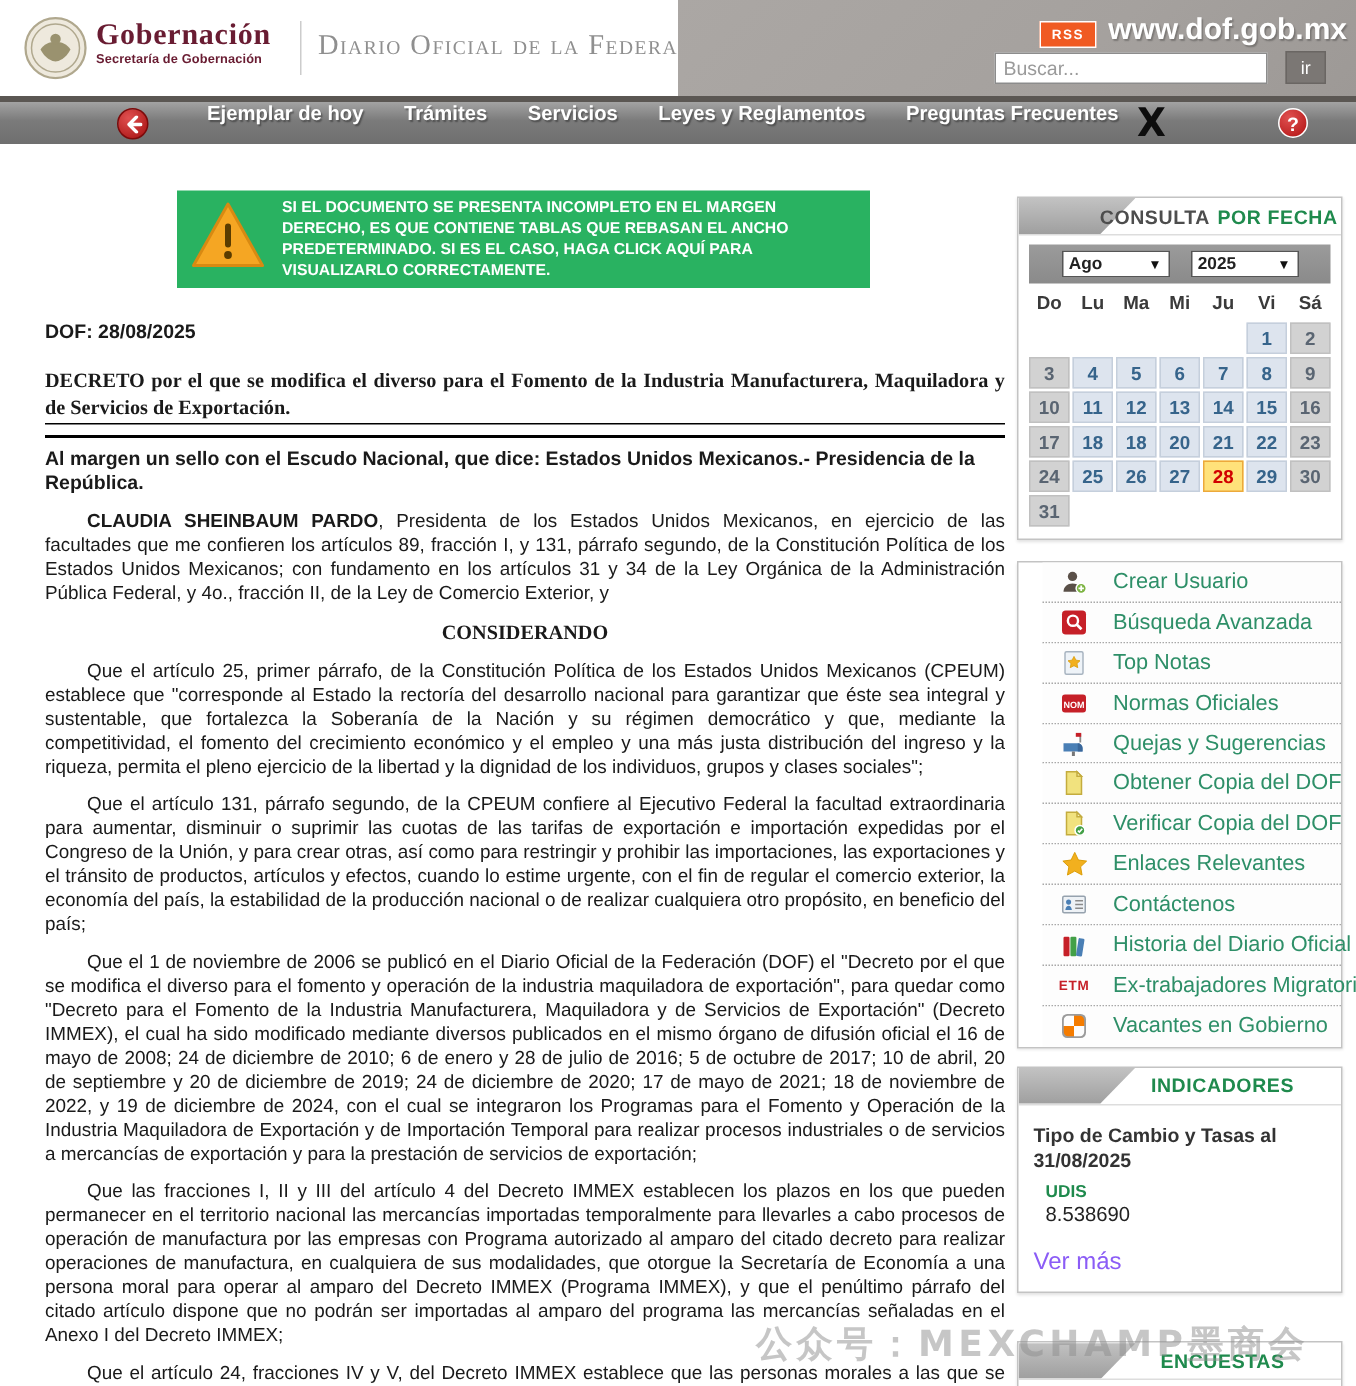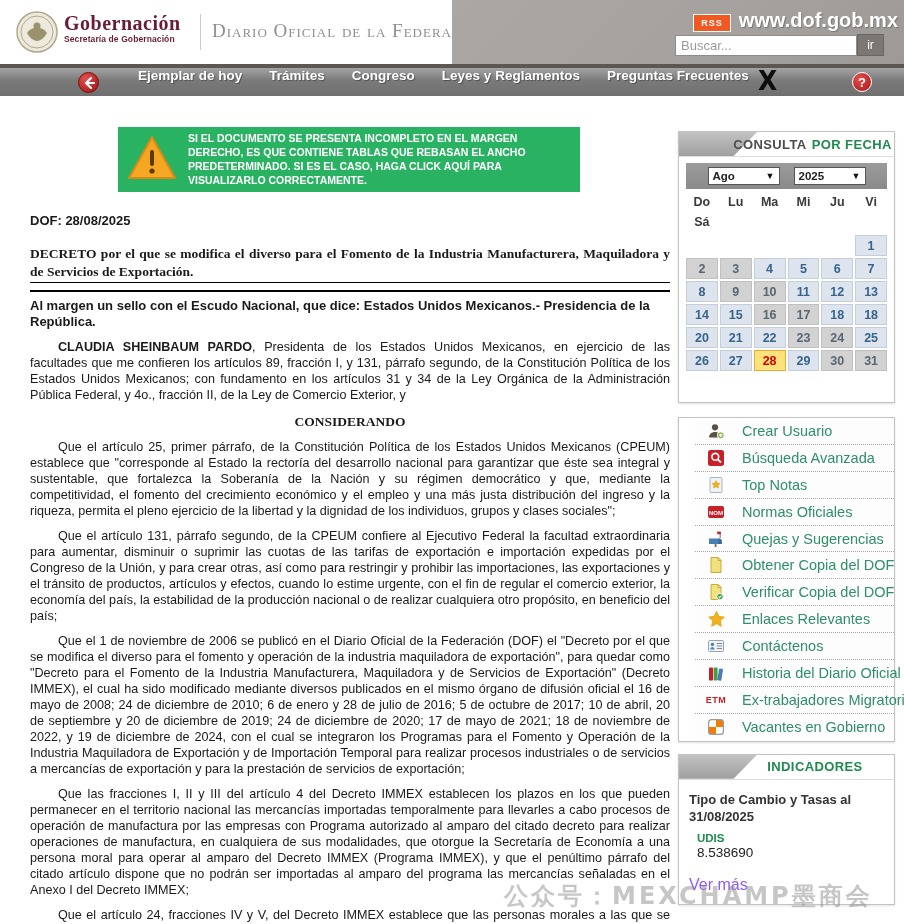--- a/index.html
+++ b/index.html
@@ -12,21 +12,21 @@
   .seal { position:absolute; left:16px; top:11px; width:42px; height:42px; }
   .brand-block { position:absolute; left:64px; top:13px; cursor:pointer; }
   .brand { font-family:"Liberation Serif", serif; font-weight:bold; font-size:20px; color:#691c32; letter-spacing:0.5px; line-height:1; }
   .brand-sub { font-size:8.5px; font-weight:bold; color:#691c32; margin-top:1px; letter-spacing:0.1px; }
   .hdr-divider { position:absolute; left:200px; top:14px; width:1px; height:36px; background:#cccccc; }
   .site-title { position:absolute; left:212px; top:20px; font-family:"Liberation Serif", serif; font-variant:small-caps; font-size:19px; color:#8f8f8f; letter-spacing:1px; }
   .hdr-right { position:absolute; left:452px; top:0; width:452px; height:64px; background:linear-gradient(135deg,#aba7a4 0%,#a5a19e 60%,#9d9996 100%); }
   .rss-row { position:absolute; top:9px; right:6px; display:flex; align-items:flex-end; gap:8px; }
   .rss-badge { background:#f05a22; color:#fff; font-size:9px; font-weight:bold; padding:3px 7px; border:1px solid #fff; letter-spacing:1px; cursor:pointer; }
   .site-url { color:#fff; font-weight:bold; font-size:20px; text-shadow:1px 1px 1px rgba(0,0,0,0.25); }
-  .search-row { position:absolute; top:34px; right:20px; display:flex; align-items:center; gap:0; }
+  .search-row { position:absolute; top:34px; right:20px; display:flex; align-items:center; gap:12px; }
   .search-input { width:182px; height:21px; border:1px solid #8c8c8c; font-size:13px; padding:0 5px; color:#333; }
   .search-input::placeholder { color:#9a9a9a; }
   .go-btn { width:27px; height:22px; background:#7b7774; color:#fff; border:1px solid #6a6663; font-size:12px; cursor:pointer; }
 
   
   .nav { position:absolute; left:0; top:64px; width:904px; height:32px; background:linear-gradient(#a3a3a3,#7a7a7a 45%,#6f6f6f); border-top:4px solid #5b5753; }
   .back-btn { position:absolute; left:78px; top:4px; width:21px; height:21px; border-radius:50%; background:radial-gradient(circle at 35% 30%,#e05050,#a40f0f); border:1px solid #7c0a0a; display:flex; align-items:center; justify-content:center; cursor:pointer; }
   .nav-items { position:absolute; left:138px; top:0; height:28px; display:flex; align-items:flex-start; gap:27px; }
   .nav-item { color:#fff; font-weight:bold; font-size:13.5px; text-shadow:1px 1px 1px rgba(0,0,0,0.35); cursor:pointer; white-space:nowrap; }
   .x-logo { position:absolute; left:758px; top:-1px; color:#0d0d0d; font-size:25px; font-weight:bold; font-family:"DejaVu Sans", sans-serif; cursor:pointer; transform:scaleY(1.05); }
@@ -48,21 +48,21 @@
   .sbox { background:#fff; border:1px solid #c3c3c3; box-shadow:0 1px 2px rgba(0,0,0,0.12); }
   .box-hdr { position:relative; height:25px; display:flex; align-items:center; justify-content:center; padding-left:52px; border-bottom:1px solid #ddd; overflow:hidden; }
   .hdr-tab { position:absolute; left:0; top:0; width:78px; height:100%; background:linear-gradient(#c2c2c2,#9f9f9f); clip-path:polygon(0 0,100% 0,70% 100%,0 100%); }
   .t-dark { position:relative; color:#4d4d4d; font-weight:bold; font-size:13px; letter-spacing:0.4px; }
   .t-green { position:relative; color:#1f8a4d; font-weight:bold; font-size:13px; letter-spacing:0.4px; margin-left:5px; }
 
   .cal-body { padding:6px 7px 8px; }
   .cal-selects { height:26px; background:linear-gradient(#9b9b9b,#8a8a8a); display:flex; align-items:center; justify-content:center; gap:14px; }
   .sel-box { background:#fff; border:1px solid #555; width:72px; height:18px; display:flex; align-items:center; justify-content:space-between; padding:0 4px; font-size:11.5px; font-weight:bold; color:#222; cursor:pointer; }
   .sel-box .caret { font-size:9px; color:#111; }
-  .cal-grid { display:grid; grid-template-columns:repeat(6,1fr); gap:2px; margin-top:4px; }
+  .cal-grid { display:grid; grid-template-columns:repeat(7,1fr); gap:2px; margin-top:4px; }
   .cal-dh { text-align:center; font-weight:bold; font-size:12.5px; color:#3a3a3a; padding:2px 0; }
   .cal-cell { height:21px; line-height:20px; text-align:center; font-size:12.5px; font-weight:bold; background:#dde4ee; border:1px solid #c5cfdc; color:#36648b; cursor:pointer; }
   .cal-cell.wkend { background:#d2d2d2; border-color:#c0c0c0; color:#5a6572; }
   .cal-cell.sel { background:#ffe27a; border-color:#eca93b; color:#d10000; }
   .cal-cell.empty { background:transparent; border-color:transparent; cursor:default; }
 
   .links-box { margin-top:14px;padding-left:16px; }
   .side-link { display:flex; align-items:center; height:26.9px; padding-left:10px; border-bottom:1px dotted #a8a8a8; cursor:pointer; background:#fdfdfd; }
   .side-link:last-child { border-bottom:none; }
   .icn { width:22px; display:flex; justify-content:center; align-items:center; margin-right:15px; flex:0 0 22px; }
@@ -115,21 +115,21 @@
 
   <nav class="nav">
     <div class="back-btn">
       <svg width="12" height="12" viewBox="0 0 12 12">
         <path d="M8 1 L3 6 L8 11 M3 6 H11" stroke="#fff" stroke-width="2.2" fill="none" stroke-linecap="round" stroke-linejoin="round"></path>
       </svg>
     </div>
     <div class="nav-items">
       <span class="nav-item">Ejemplar de hoy</span>
       <span class="nav-item">Trámites</span>
-      <span class="nav-item">Congreso</span>
+      <span class="nav-item">Servicios</span>
       <span class="nav-item">Leyes y Reglamentos</span>
       <span class="nav-item">Preguntas Frecuentes</span>
     </div>
     <div class="x-logo">X</div>
     <div class="help-btn">?</div>
   </nav>
 
   <main class="doc">
     <div class="notice">
       <span>

